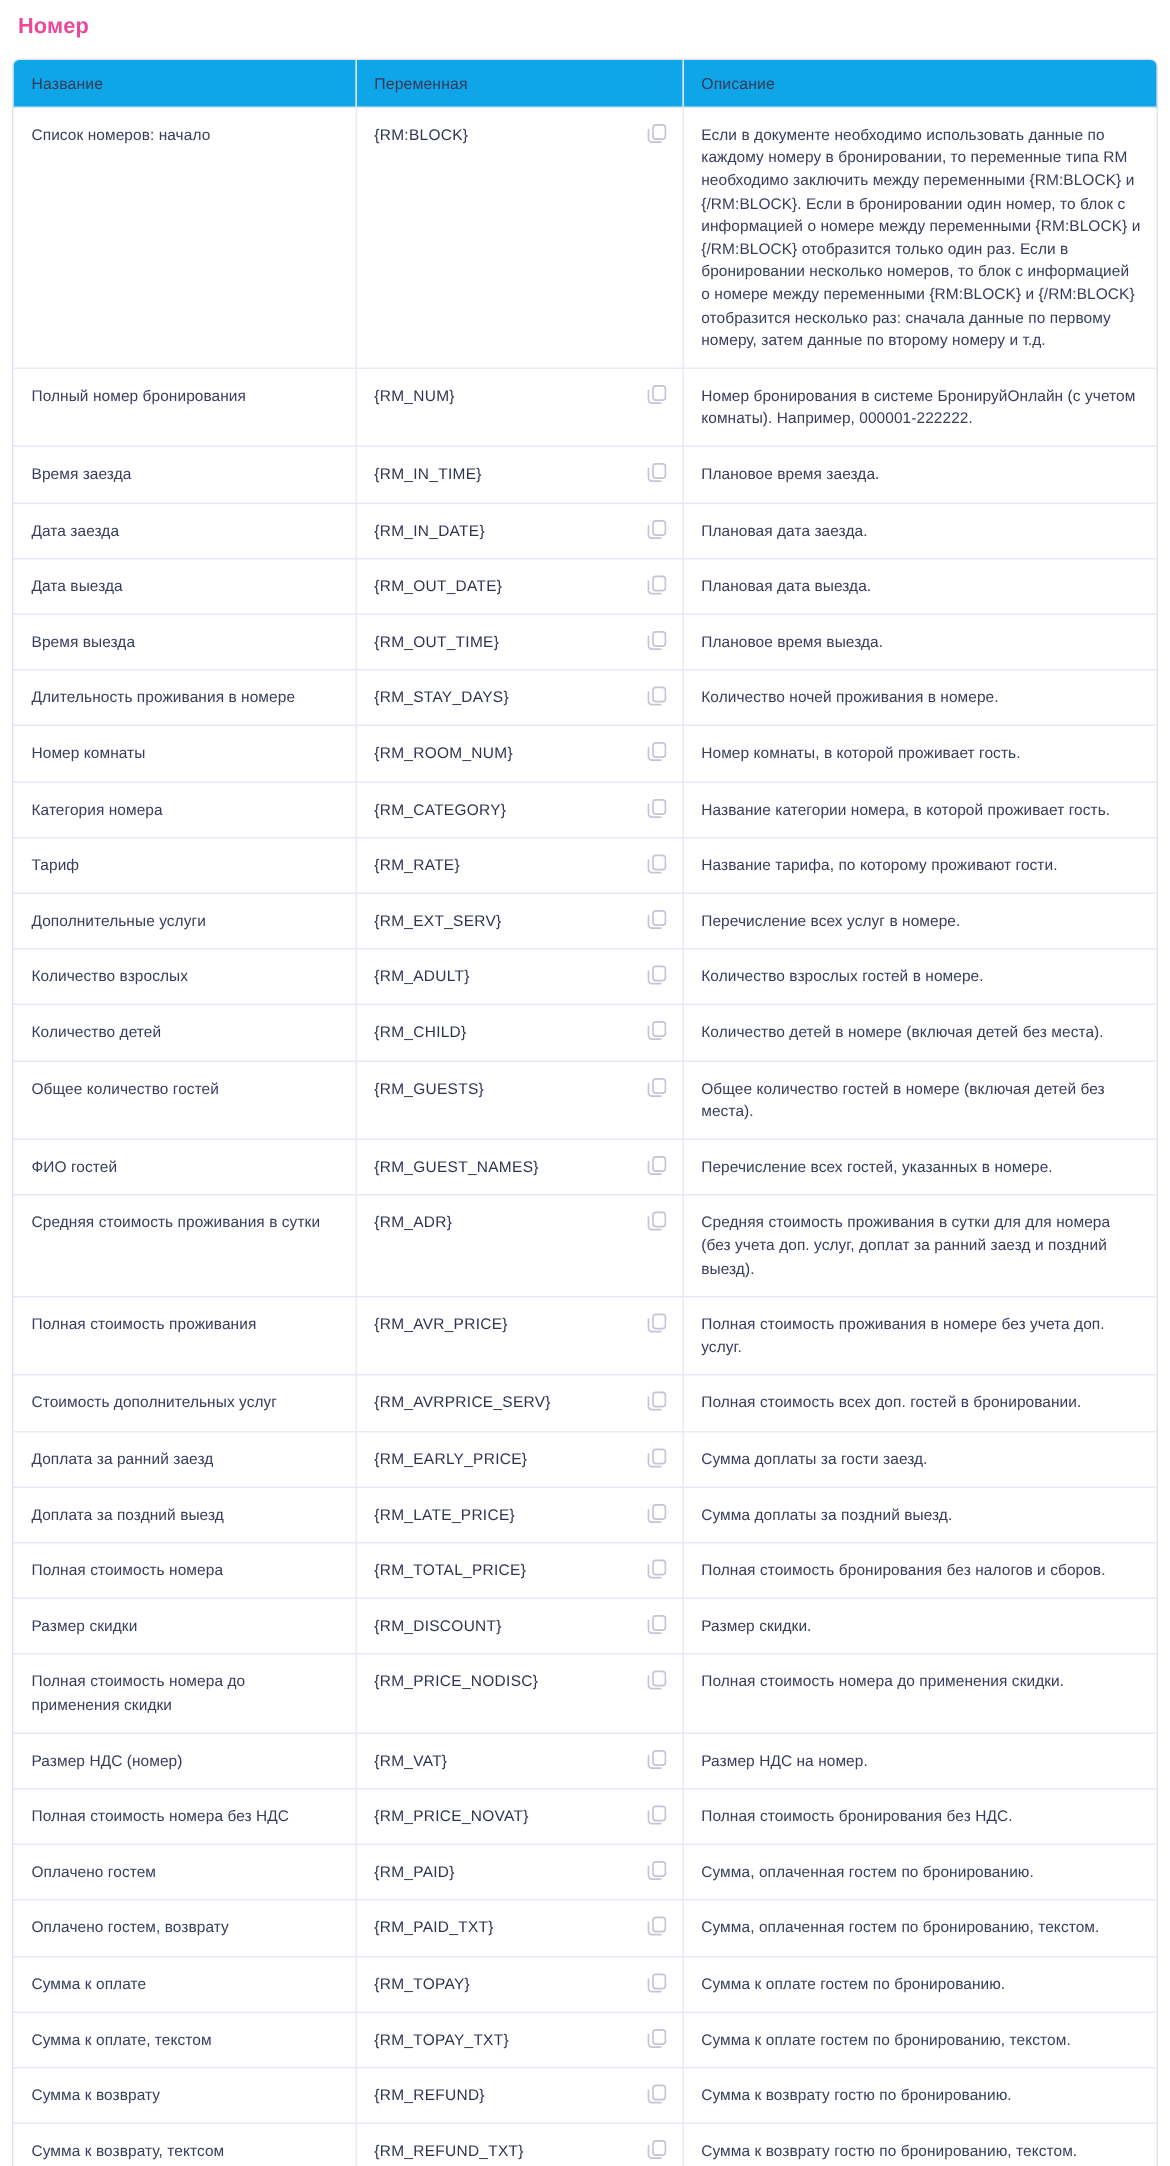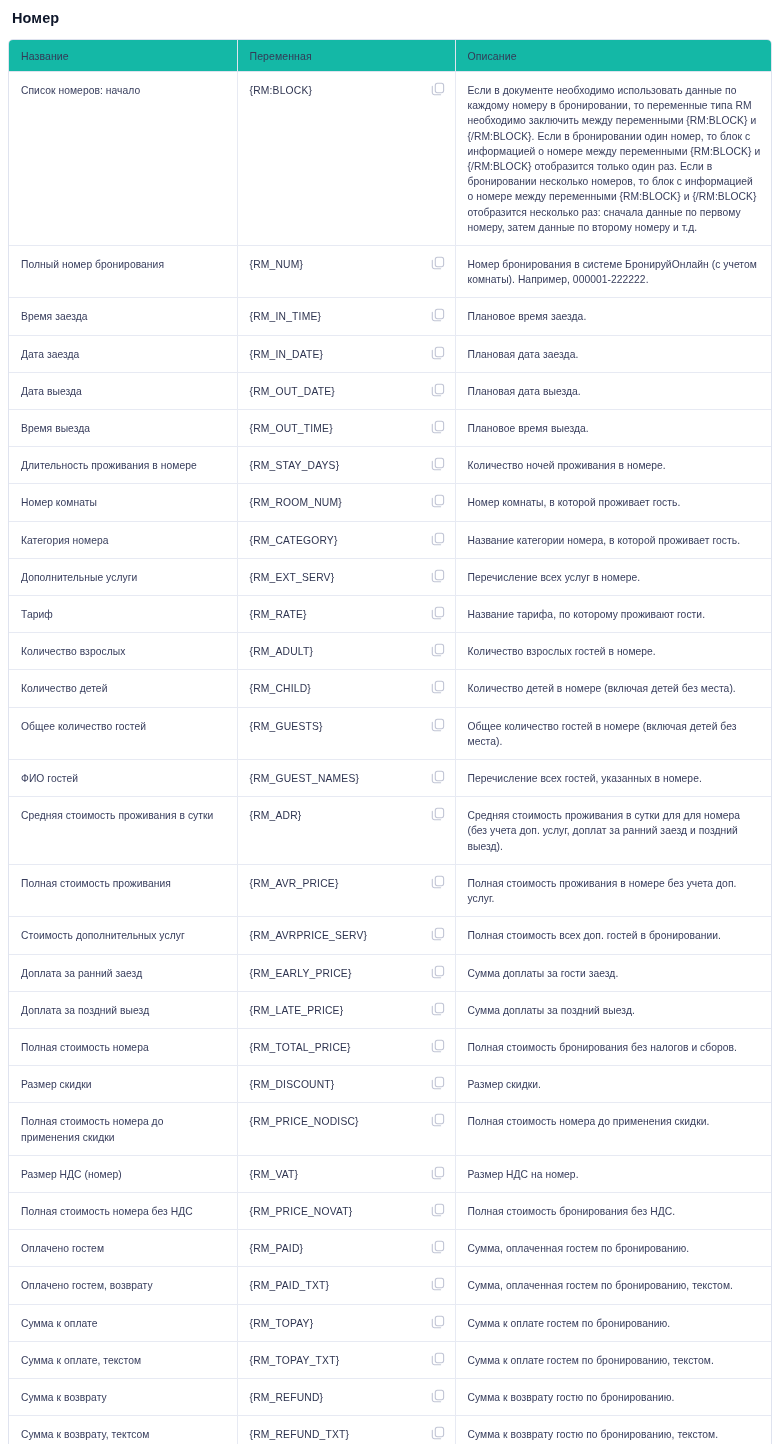--- a/index.html
+++ b/index.html
@@ -14,21 +14,21 @@
     -webkit-font-smoothing: antialiased;
   }
   .page {
     width: 780px;
     box-sizing: border-box;
     padding: 0 8px;
   }
   .page-title {
     font-size: 14.5px;
     font-weight: bold;
-    color: #0f172a;
+    color: #ec4899;
     margin: 8px 0 0 4px;
     line-height: 20px;
     letter-spacing: 0.1px;
   }
   .table-wrap {
     margin-top: 11px;
     border: 1px solid #dfe3ef;
     border-radius: 5px;
     overflow: hidden;
     background: #fff;
@@ -36,21 +36,21 @@
   table.vars {
     width: 100%;
     border-collapse: collapse;
     table-layout: fixed;
   }
   table.vars col.c-name  { width: 228px; }
   table.vars col.c-var   { width: 218px; }
   table.vars col.c-desc  { width: 318px; }
 
   table.vars thead th {
-    background: #14b8a6;
+    background: #0ea5e9;
     font-size: 10.5px;
     font-weight: normal;
     color: #343a57;
     text-align: left;
     padding: 10px 12px 9px 12px;
     border-right: 1px solid #dfe3ef;
     border-bottom: 1px solid #dfe3ef;
     vertical-align: middle;
     letter-spacing: 0.1px;
   }
@@ -203,38 +203,38 @@
             <td class="cell-name">Категория номера</td>
             <td class="cell-var"><span class="var-code">{RM_CATEGORY}</span><span class="copy-btn">
                 <svg viewBox="0 0 14 14" width="14" height="14" aria-hidden="true">
                   <rect x="4.3" y="1.3" width="8.3" height="9.4" rx="2.1" ry="2.1" fill="none" stroke="#8f96b3" stroke-width="1.1"></rect>
                   <path d="M9.6 12.7H3.5A2.2 2.2 0 0 1 1.3 10.5V4.4" fill="none" stroke="#8f96b3" stroke-width="1.1" stroke-linecap="round"></path>
                 </svg>
               </span></td>
             <td class="cell-desc">Название категории номера, в которой проживает гость.</td>
           </tr>
           <tr>
+            <td class="cell-name">Тариф</td>
+            <td class="cell-var"><span class="var-code">{RM_RATE}</span><span class="copy-btn">
+                <svg viewBox="0 0 14 14" width="14" height="14" aria-hidden="true">
+                  <rect x="4.3" y="1.3" width="8.3" height="9.4" rx="2.1" ry="2.1" fill="none" stroke="#8f96b3" stroke-width="1.1"></rect>
+                  <path d="M9.6 12.7H3.5A2.2 2.2 0 0 1 1.3 10.5V4.4" fill="none" stroke="#8f96b3" stroke-width="1.1" stroke-linecap="round"></path>
+                </svg>
+              </span></td>
+            <td class="cell-desc">Название тарифа, по которому проживают гости.</td>
+          </tr>
+          <tr>
             <td class="cell-name">Дополнительные услуги</td>
             <td class="cell-var"><span class="var-code">{RM_EXT_SERV}</span><span class="copy-btn">
                 <svg viewBox="0 0 14 14" width="14" height="14" aria-hidden="true">
                   <rect x="4.3" y="1.3" width="8.3" height="9.4" rx="2.1" ry="2.1" fill="none" stroke="#8f96b3" stroke-width="1.1"></rect>
                   <path d="M9.6 12.7H3.5A2.2 2.2 0 0 1 1.3 10.5V4.4" fill="none" stroke="#8f96b3" stroke-width="1.1" stroke-linecap="round"></path>
                 </svg>
               </span></td>
             <td class="cell-desc">Перечисление всех услуг в номере.</td>
-          </tr>
-          <tr>
-            <td class="cell-name">Тариф</td>
-            <td class="cell-var"><span class="var-code">{RM_RATE}</span><span class="copy-btn">
-                <svg viewBox="0 0 14 14" width="14" height="14" aria-hidden="true">
-                  <rect x="4.3" y="1.3" width="8.3" height="9.4" rx="2.1" ry="2.1" fill="none" stroke="#8f96b3" stroke-width="1.1"></rect>
-                  <path d="M9.6 12.7H3.5A2.2 2.2 0 0 1 1.3 10.5V4.4" fill="none" stroke="#8f96b3" stroke-width="1.1" stroke-linecap="round"></path>
-                </svg>
-              </span></td>
-            <td class="cell-desc">Название тарифа, по которому проживают гости.</td>
           </tr>
           <tr>
             <td class="cell-name">Количество взрослых</td>
             <td class="cell-var"><span class="var-code">{RM_ADULT}</span><span class="copy-btn">
                 <svg viewBox="0 0 14 14" width="14" height="14" aria-hidden="true">
                   <rect x="4.3" y="1.3" width="8.3" height="9.4" rx="2.1" ry="2.1" fill="none" stroke="#8f96b3" stroke-width="1.1"></rect>
                   <path d="M9.6 12.7H3.5A2.2 2.2 0 0 1 1.3 10.5V4.4" fill="none" stroke="#8f96b3" stroke-width="1.1" stroke-linecap="round"></path>
                 </svg>
               </span></td>
             <td class="cell-desc">Количество взрослых гостей в номере.</td>

